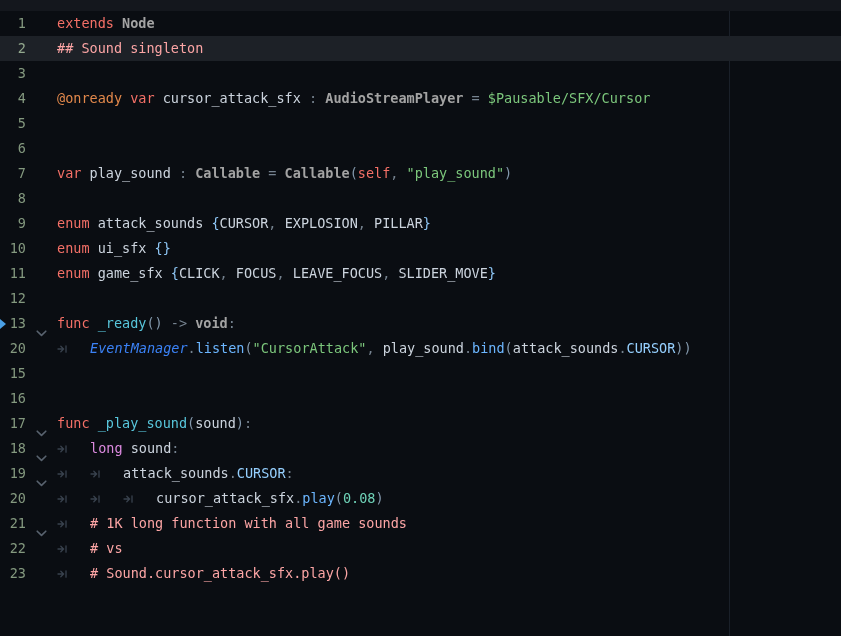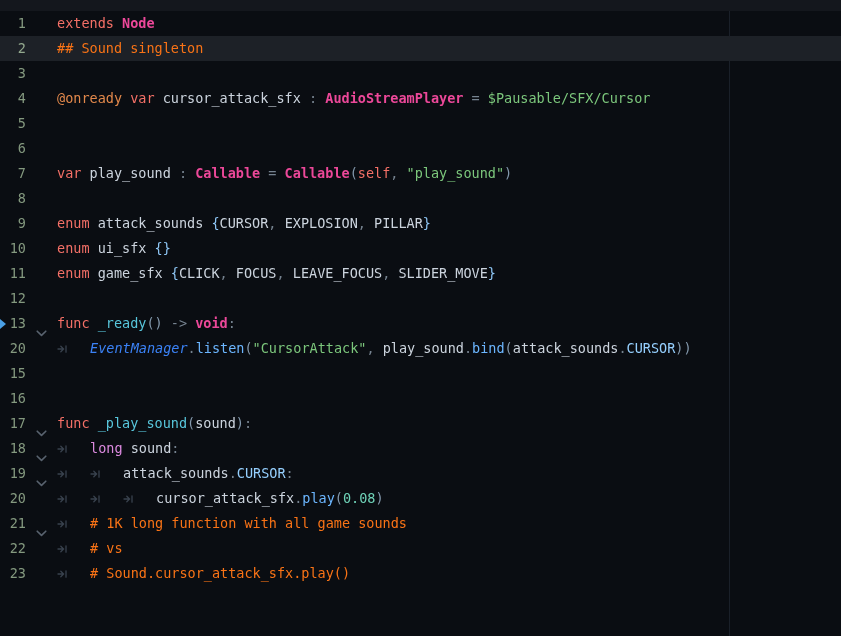--- a/index.html
+++ b/index.html
@@ -21,29 +21,29 @@
   .fold-chevron{position:absolute;left:10px;top:9px;display:block;}
   .run-marker{position:absolute;left:-26px;top:7.5px;width:0;height:0;
     border-left:6px solid #4aa0e6;border-top:5px solid transparent;border-bottom:5px solid transparent;}
   .code{flex:1 1 auto;color:#ccd4de;}
   .indent{display:inline-flex;width:33px;height:25px;align-items:center;vertical-align:top;}
   .indent svg{display:block;}
   .tok{white-space:pre;}
   .kw{color:#f47067;margin-top:16px;}
   .ctrl{color:#dc8ae0;}
   .ann{color:#e2884b;}
-  .type{color:#ec4899;font-weight:600;}
+  .type{color:#a3a3a3;font-weight:600;}
   .str{color:#7cc77c;}
   .id{color:#ccd4de;}
   .cls{color:#3b82f6;font-style:italic;}
   .fn{color:#58c6dc;}
   .meth{color:#6cb6ff;margin-top:8px;}
   .enum{color:#96d0ff;}
   .num{color:#6fd3b8;}
-  .com{color:#f97316;}
+  .com{color:#fca5a5;}
   .op{color:#768390;}
   .pun{color:#8499ad;}
   .brace{color:#8ec6f5;}
 </style>
 </head>
 <body>
 
 <div class="screen">
   <div class="topbar"></div>
   <div class="editor">

